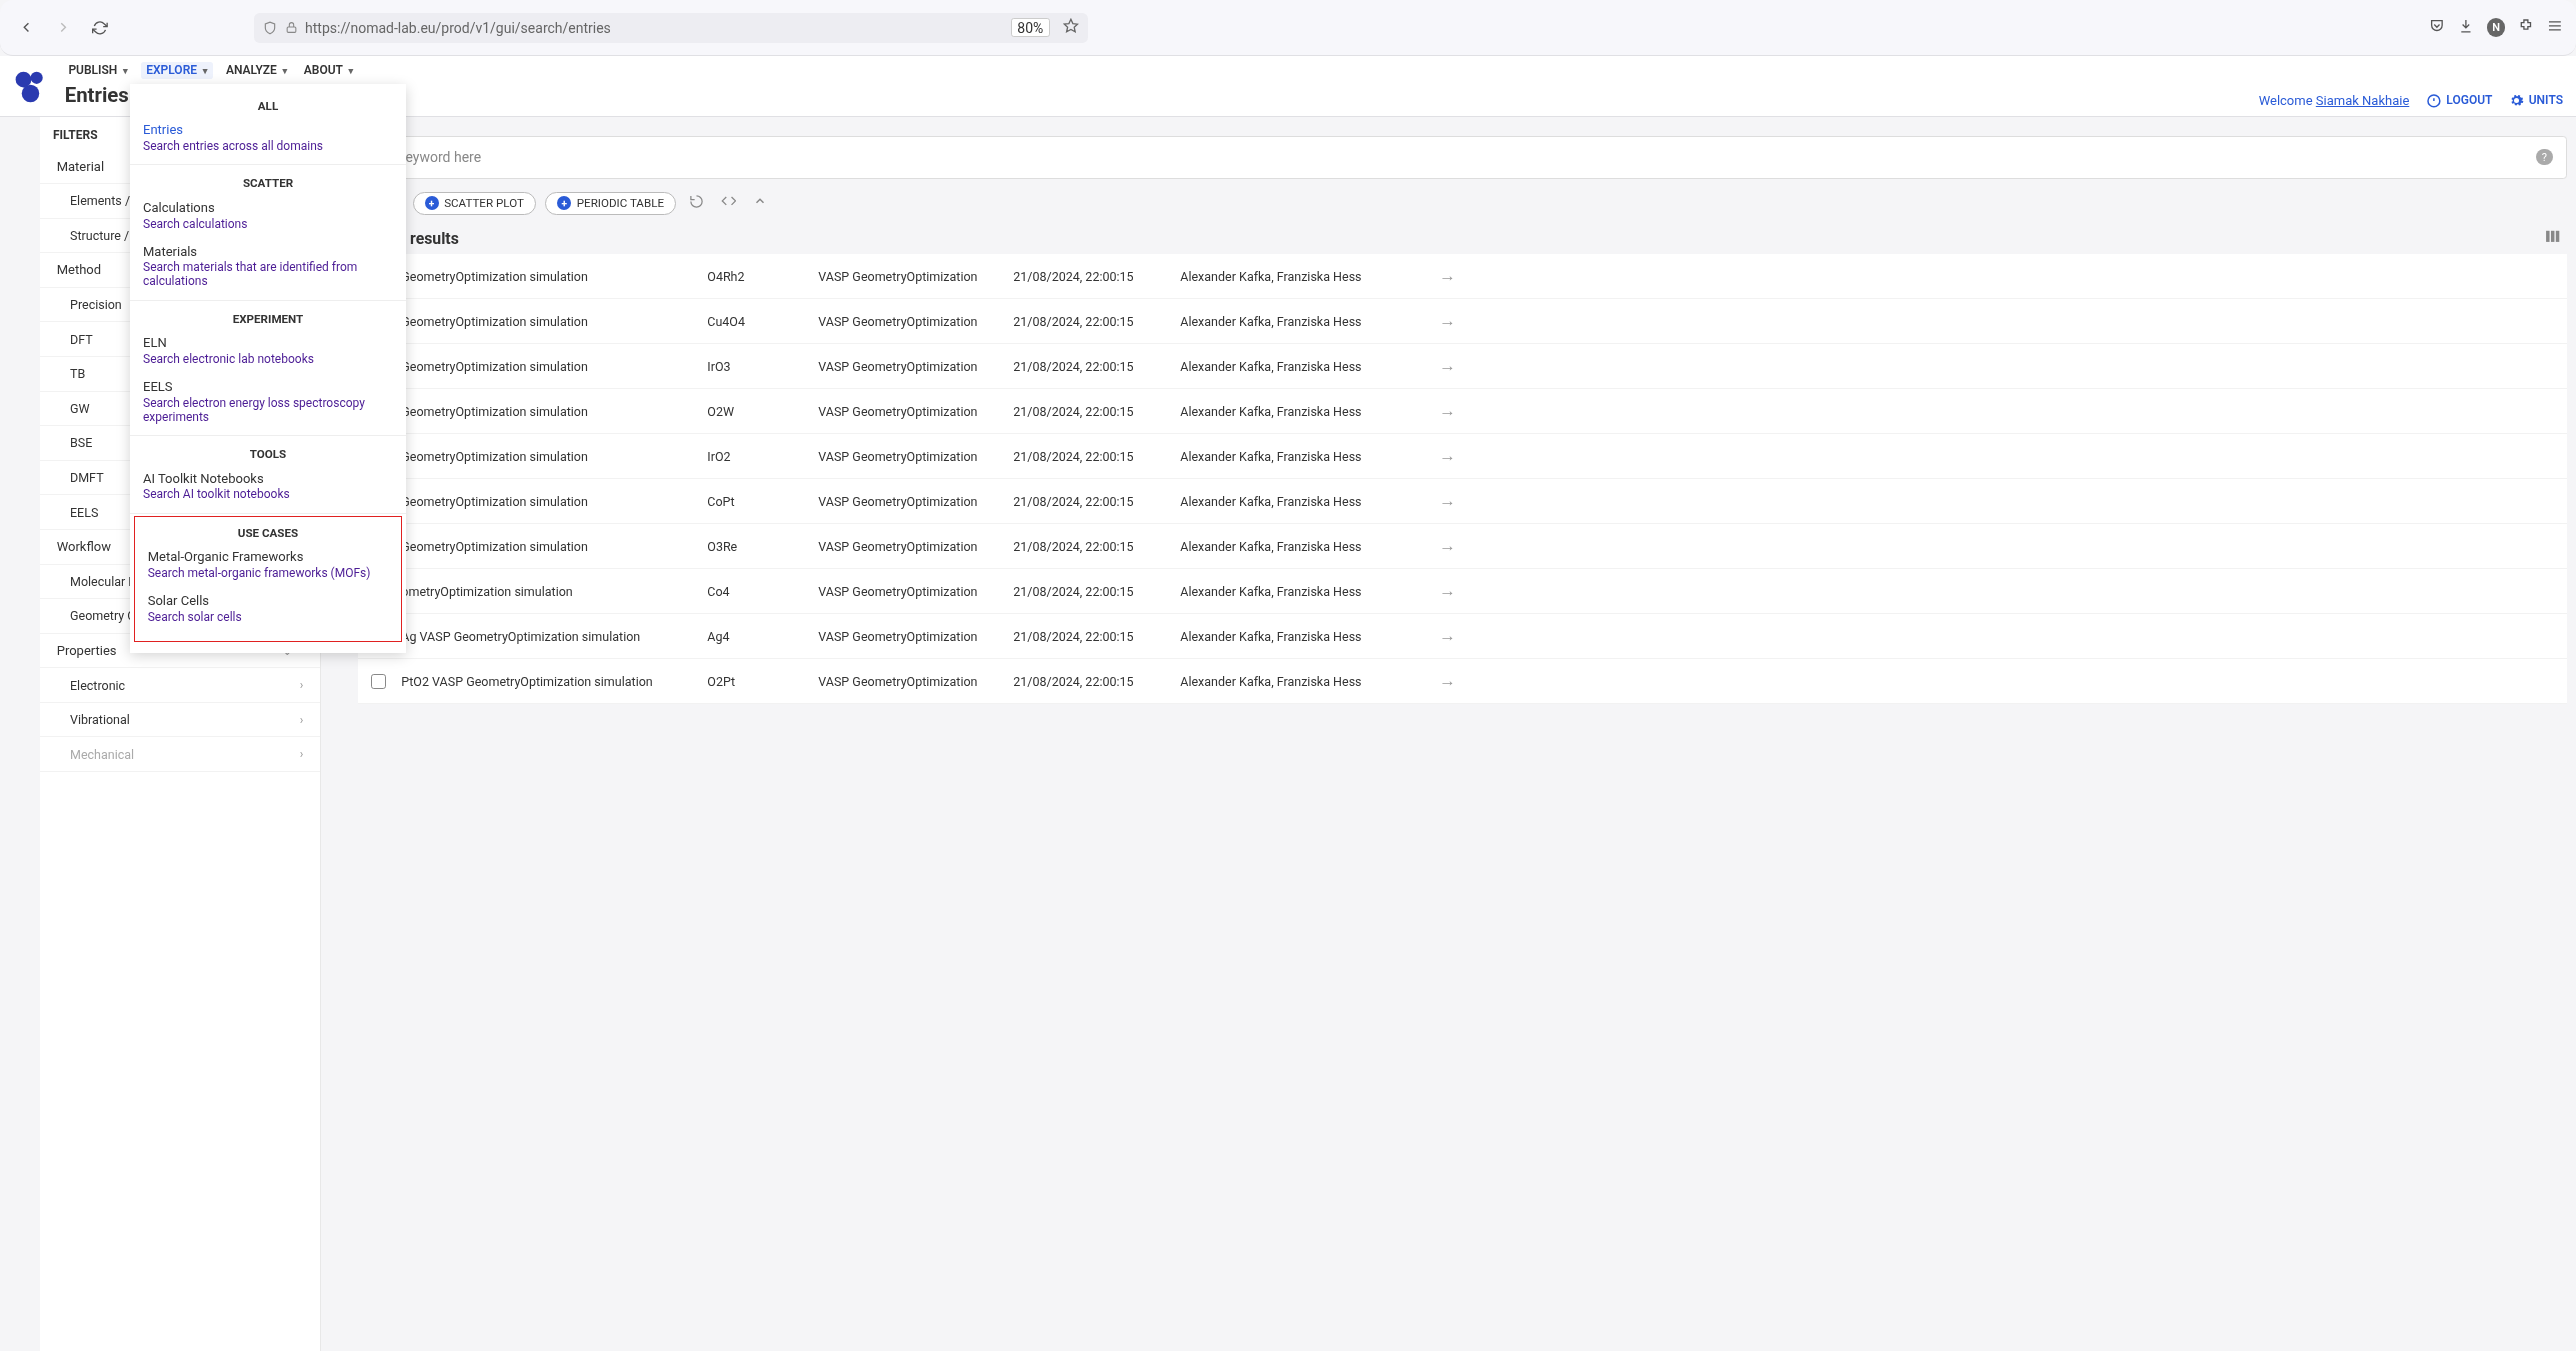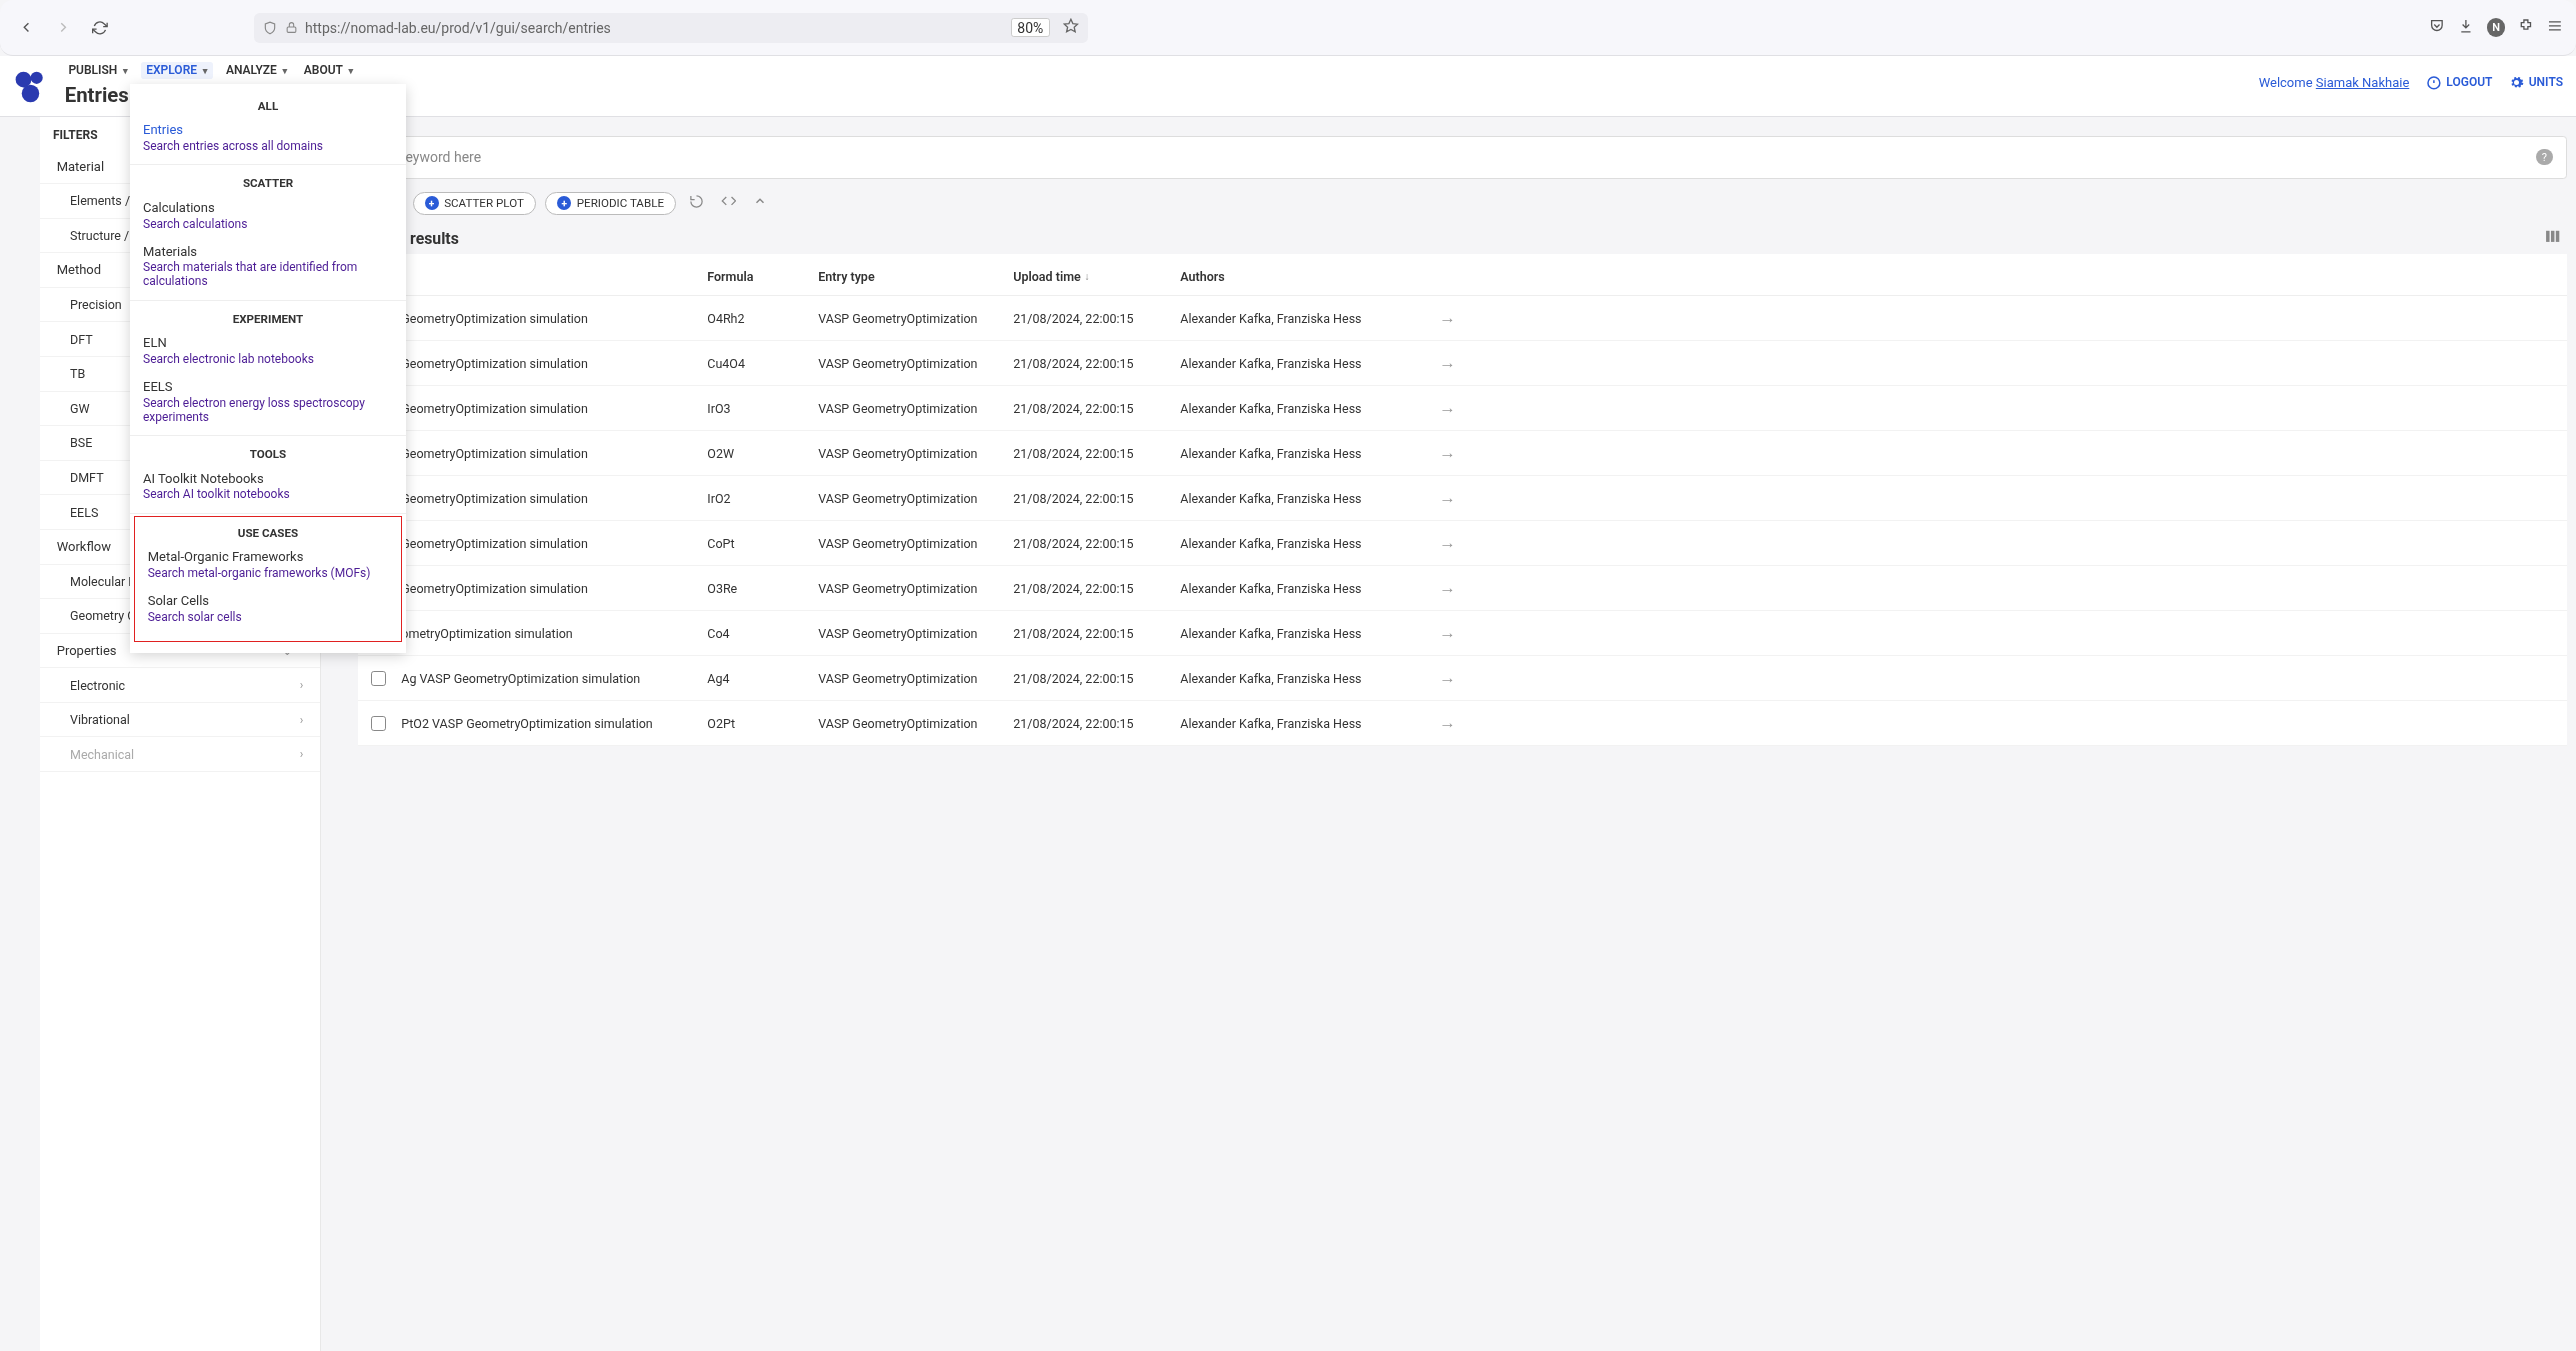--- a/index.html
+++ b/index.html
@@ -18,21 +18,21 @@
 
 .app-nav { background: #fff; border-bottom: 0.9px solid #e0e0e4; padding: 5.6px 13px 0; display: flex; align-items: flex-start; gap: 16.7px; height: 61px; position: relative; }
 .logo { width: 35px; height: 35px; margin-top: 7.4px; }
 .nav-col { display: flex; flex-direction: column; gap: 3.7px; }
 .menu-row { display: flex; gap: 9.3px; align-items: center; }
 .menu-item { font-size: 12px; font-weight: 600; color: #333; display: flex; align-items: center; gap: 5.6px; padding: 1.9px 3.7px; cursor: pointer; }
 .menu-item.active { color: #2a5bd7; background: #eef2fc; border-radius: 2.8px; padding: 1.9px 5.6px; }
 .caret { font-size: 9.3px; color: #666; }
 .page-title { font-size: 20.4px; font-weight: 700; color: #333; display: flex; align-items: center; gap: 5.6px; }
 .help-dot { width: 15px; height: 15px; border-radius: 50%; background: #ccc; color: #fff; font-size: 10.2px; display: flex; align-items: center; justify-content: center; }
-.nav-right { margin-left: auto; display: flex; align-items: center; gap: 16.7px; margin-top: 13px; }
+.nav-right { margin-left: auto; display: flex; align-items: center; gap: 16.7px; margin-top: 31px; }
 .welcome { color: #2a5bd7; font-size: 13px; }
 .welcome a { text-decoration: underline; }
 .nav-action { color: #2a5bd7; font-size: 12px; font-weight: 600; display: flex; align-items: center; gap: 4.6px; cursor: pointer; }
 
 
 .dropdown { position: absolute; top: 28px; left: 130px; width: 276px; background: #fff; box-shadow: 0 2.8px 13px rgba(0,0,0,.18); z-index: 50; padding: 5.6px 0 11px; }
 .dd-section-title { font-size: 11.6px; font-weight: 700; color: #333; padding: 9.3px 13px 5.6px; text-align: center; }
 .dd-item { padding: 3.7px 13px 9.3px; cursor: pointer; }
 .dd-item-title { font-size: 13px; color: #333; }
 .dd-item-title.link { color: #2a5bd7; }
@@ -328,32 +328,20 @@
     <div class="results-header">
       <div class="results-title">search results</div>
       <span class="cols-icon"><svg width="16.7" height="16.7" viewBox="0 0 24 24" fill="currentColor">
             <rect x="3" y="4" width="5" height="16"></rect>
             <rect x="10" y="4" width="5" height="16"></rect>
             <rect x="17" y="4" width="5" height="16"></rect>
           </svg></span>
     </div>
 
     <div class="table">
-      <div class="thead">
-        <div></div>
-        <div></div>
-        <div class="th">Formula</div>
-        <div class="th">Entry type</div>
-        <div class="th">
-            <span>Upload time</span> 
-            <span class="sort-ind">↓</span>
-          </div>
-        <div class="th">Authors</div>
-        <div></div>
-      </div>
       <div id="tbody">
           <div class="trow">
             <div>
               <div class="cb"></div>
             </div>
             <div>GeometryOptimization simulation</div>
             <div>O4Rh2</div>
             <div>VASP GeometryOptimization</div>
             <div>21/08/2024, 22:00:15</div>
             <div>Alexander Kafka, Franziska Hess</div>

